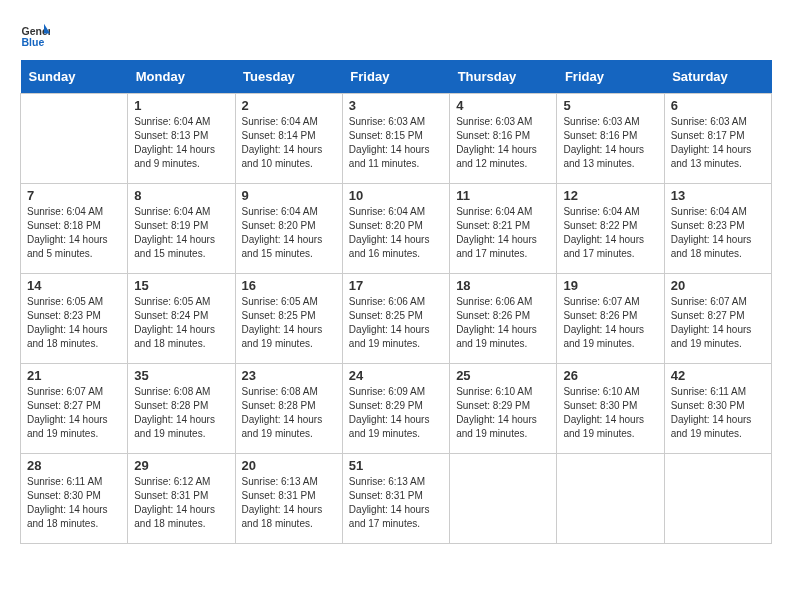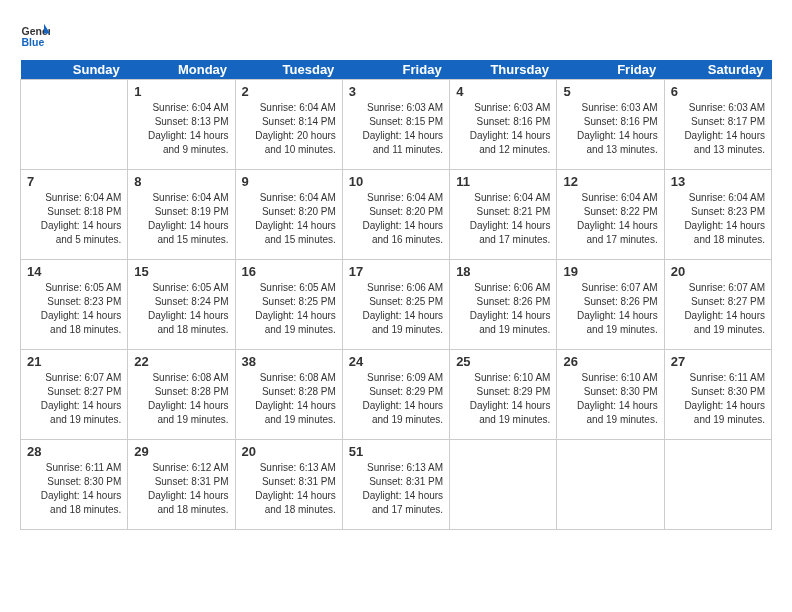--- a/index.html
+++ b/index.html
@@ -37,22 +37,22 @@
       font-size: 16px;
       color: #333;
     }
     table {
       width: 100%;
       border-collapse: collapse;
     }
     th {
       background-color: #1565c0;
       color: white;
-      padding: 2px 8px;
-      text-align: right;
+      padding: 9px 8px;
+      text-align: left;
       font-size: 13px;
       font-weight: bold;
       margin-left: 36px;
     }
     td {
       border: 1px solid #ddd;
       padding: 4px 6px;
       vertical-align: top;
       font-size: 10.5px;
       color: #333;
@@ -61,21 +61,20 @@
     }
     .day-num {
       font-size: 13px;
       font-weight: bold;
       margin-bottom: 2px;
     }
     .cell-info {
       font-size: 10px;
       line-height: 1.4;
       color: #333;
-      text-align: right;
     }
     td.empty {
       background: #f9f9f9;
     }
     tr td {
       border: 1px solid #ccc;
     }
     .week-row td {
       background: #fff;
     }
@@ -122,21 +121,21 @@
             <div>Sunrise: 6:04 AM</div>
             <div>Sunset: 8:13 PM</div>
             <div>Daylight: 14 hours and 9 minutes.</div>
           </div>
         </td>
         <td>
           <div class="day-num">2</div>
           <div class="cell-info">
             <div>Sunrise: 6:04 AM</div>
             <div>Sunset: 8:14 PM</div>
-            <div>Daylight: 20 hours and 10 minutes.</div>
+            <div>Daylight: 14 hours and 10 minutes.</div>
           </div>
         </td>
         <td>
           <div class="day-num">3</div>
           <div class="cell-info">
             <div>Sunrise: 6:03 AM</div>
             <div>Sunset: 8:15 PM</div>
             <div>Daylight: 14 hours and 11 minutes.</div>
           </div>
         </td>
@@ -284,29 +283,29 @@
       <tr class="week-row">
         <td>
           <div class="day-num">21</div>
           <div class="cell-info">
             <div>Sunrise: 6:07 AM</div>
             <div>Sunset: 8:27 PM</div>
             <div>Daylight: 14 hours and 19 minutes.</div>
           </div>
         </td>
         <td>
-          <div class="day-num">22</div>
+          <div class="day-num">35</div>
           <div class="cell-info">
             <div>Sunrise: 6:08 AM</div>
             <div>Sunset: 8:28 PM</div>
             <div>Daylight: 14 hours and 19 minutes.</div>
           </div>
         </td>
         <td>
-          <div class="day-num">38</div>
+          <div class="day-num">23</div>
           <div class="cell-info">
             <div>Sunrise: 6:08 AM</div>
             <div>Sunset: 8:28 PM</div>
             <div>Daylight: 14 hours and 19 minutes.</div>
           </div>
         </td>
         <td>
           <div class="day-num">24</div>
           <div class="cell-info">
             <div>Sunrise: 6:09 AM</div>
@@ -324,21 +323,21 @@
         </td>
         <td>
           <div class="day-num">26</div>
           <div class="cell-info">
             <div>Sunrise: 6:10 AM</div>
             <div>Sunset: 8:30 PM</div>
             <div>Daylight: 14 hours and 19 minutes.</div>
           </div>
         </td>
         <td>
-          <div class="day-num">27</div>
+          <div class="day-num">42</div>
           <div class="cell-info">
             <div>Sunrise: 6:11 AM</div>
             <div>Sunset: 8:30 PM</div>
             <div>Daylight: 14 hours and 19 minutes.</div>
           </div>
         </td>
       </tr>
       <tr class="week-row">
         <td>
           <div class="day-num">28</div>

